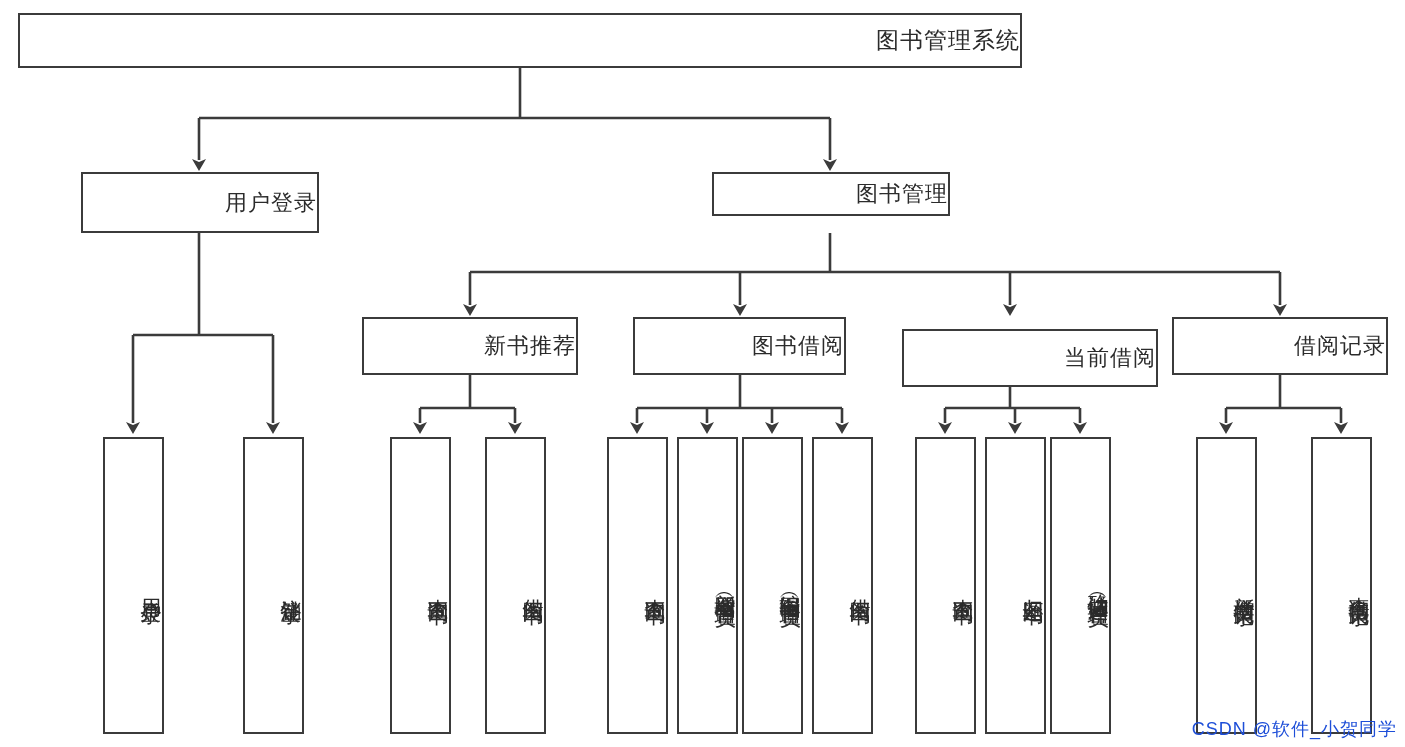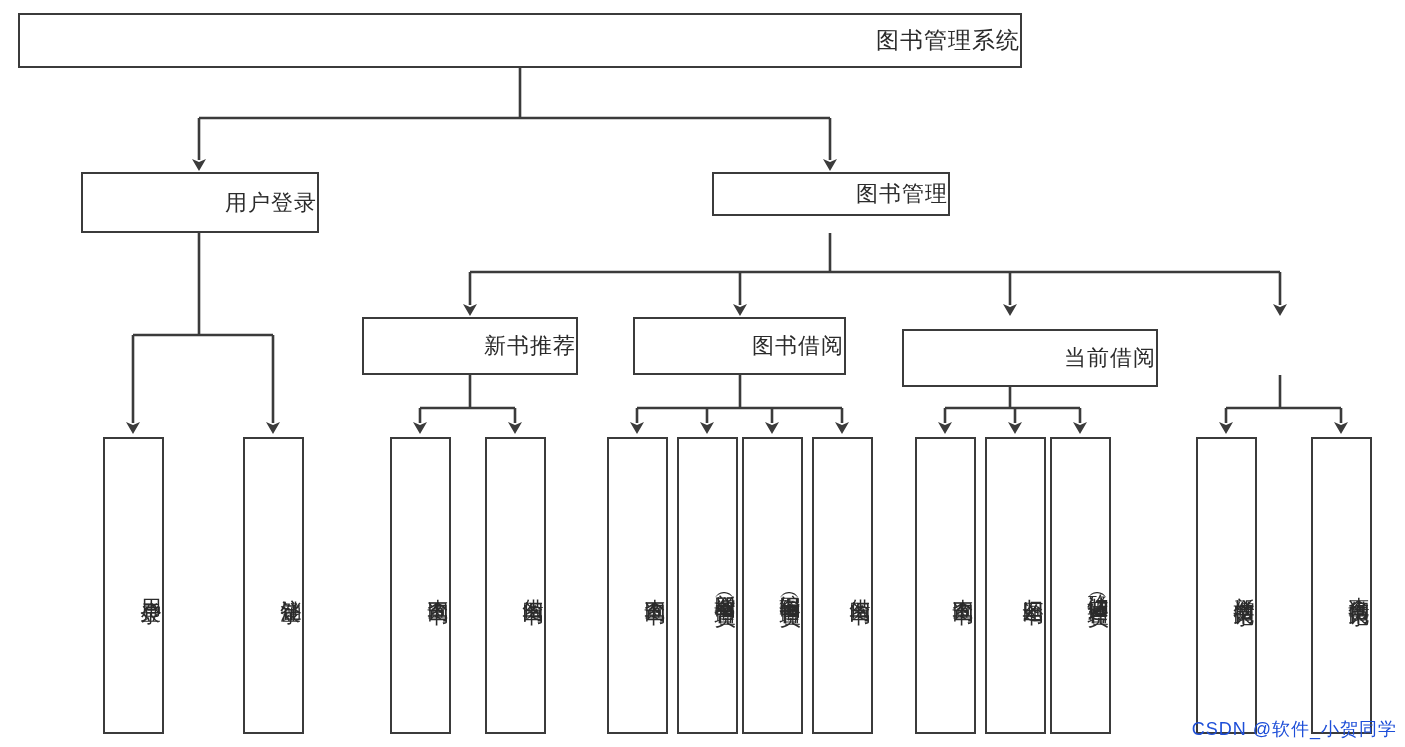--- a/index.html
+++ b/index.html
@@ -136,20 +136,23 @@
 
   <div class="node h" style="left:362px; top:317px; width:216px; height:58px;padding-left:20px;">
     <span>新书推荐</span>
   </div>
   <div class="node h" style="left:633px; top:317px; width:213px; height:58px;">
     <span>图书借阅</span>
   </div>
   <div class="node h" style="left:902px; top:317px; width:256px; height:58px;margin-top:12px;">
     <span>当前借阅</span>
   </div>
+  <div class="node h" style="left:1172px; top:317px; width:216px; height:58px;">
+    <span>借阅记录</span>
+  </div>
 
   <div class="node v" style="left:103px; top:437px; width:61px; height:297px;">
     <span class="vtxt">用户登录</span>
   </div>
   <div class="node v" style="left:243px; top:437px; width:61px; height:297px;">
     <span class="vtxt">注销登录</span>
   </div>
 
   <div class="node v" style="left:390px; top:437px; width:61px; height:297px;">
     <span class="vtxt">查询图书</span>

